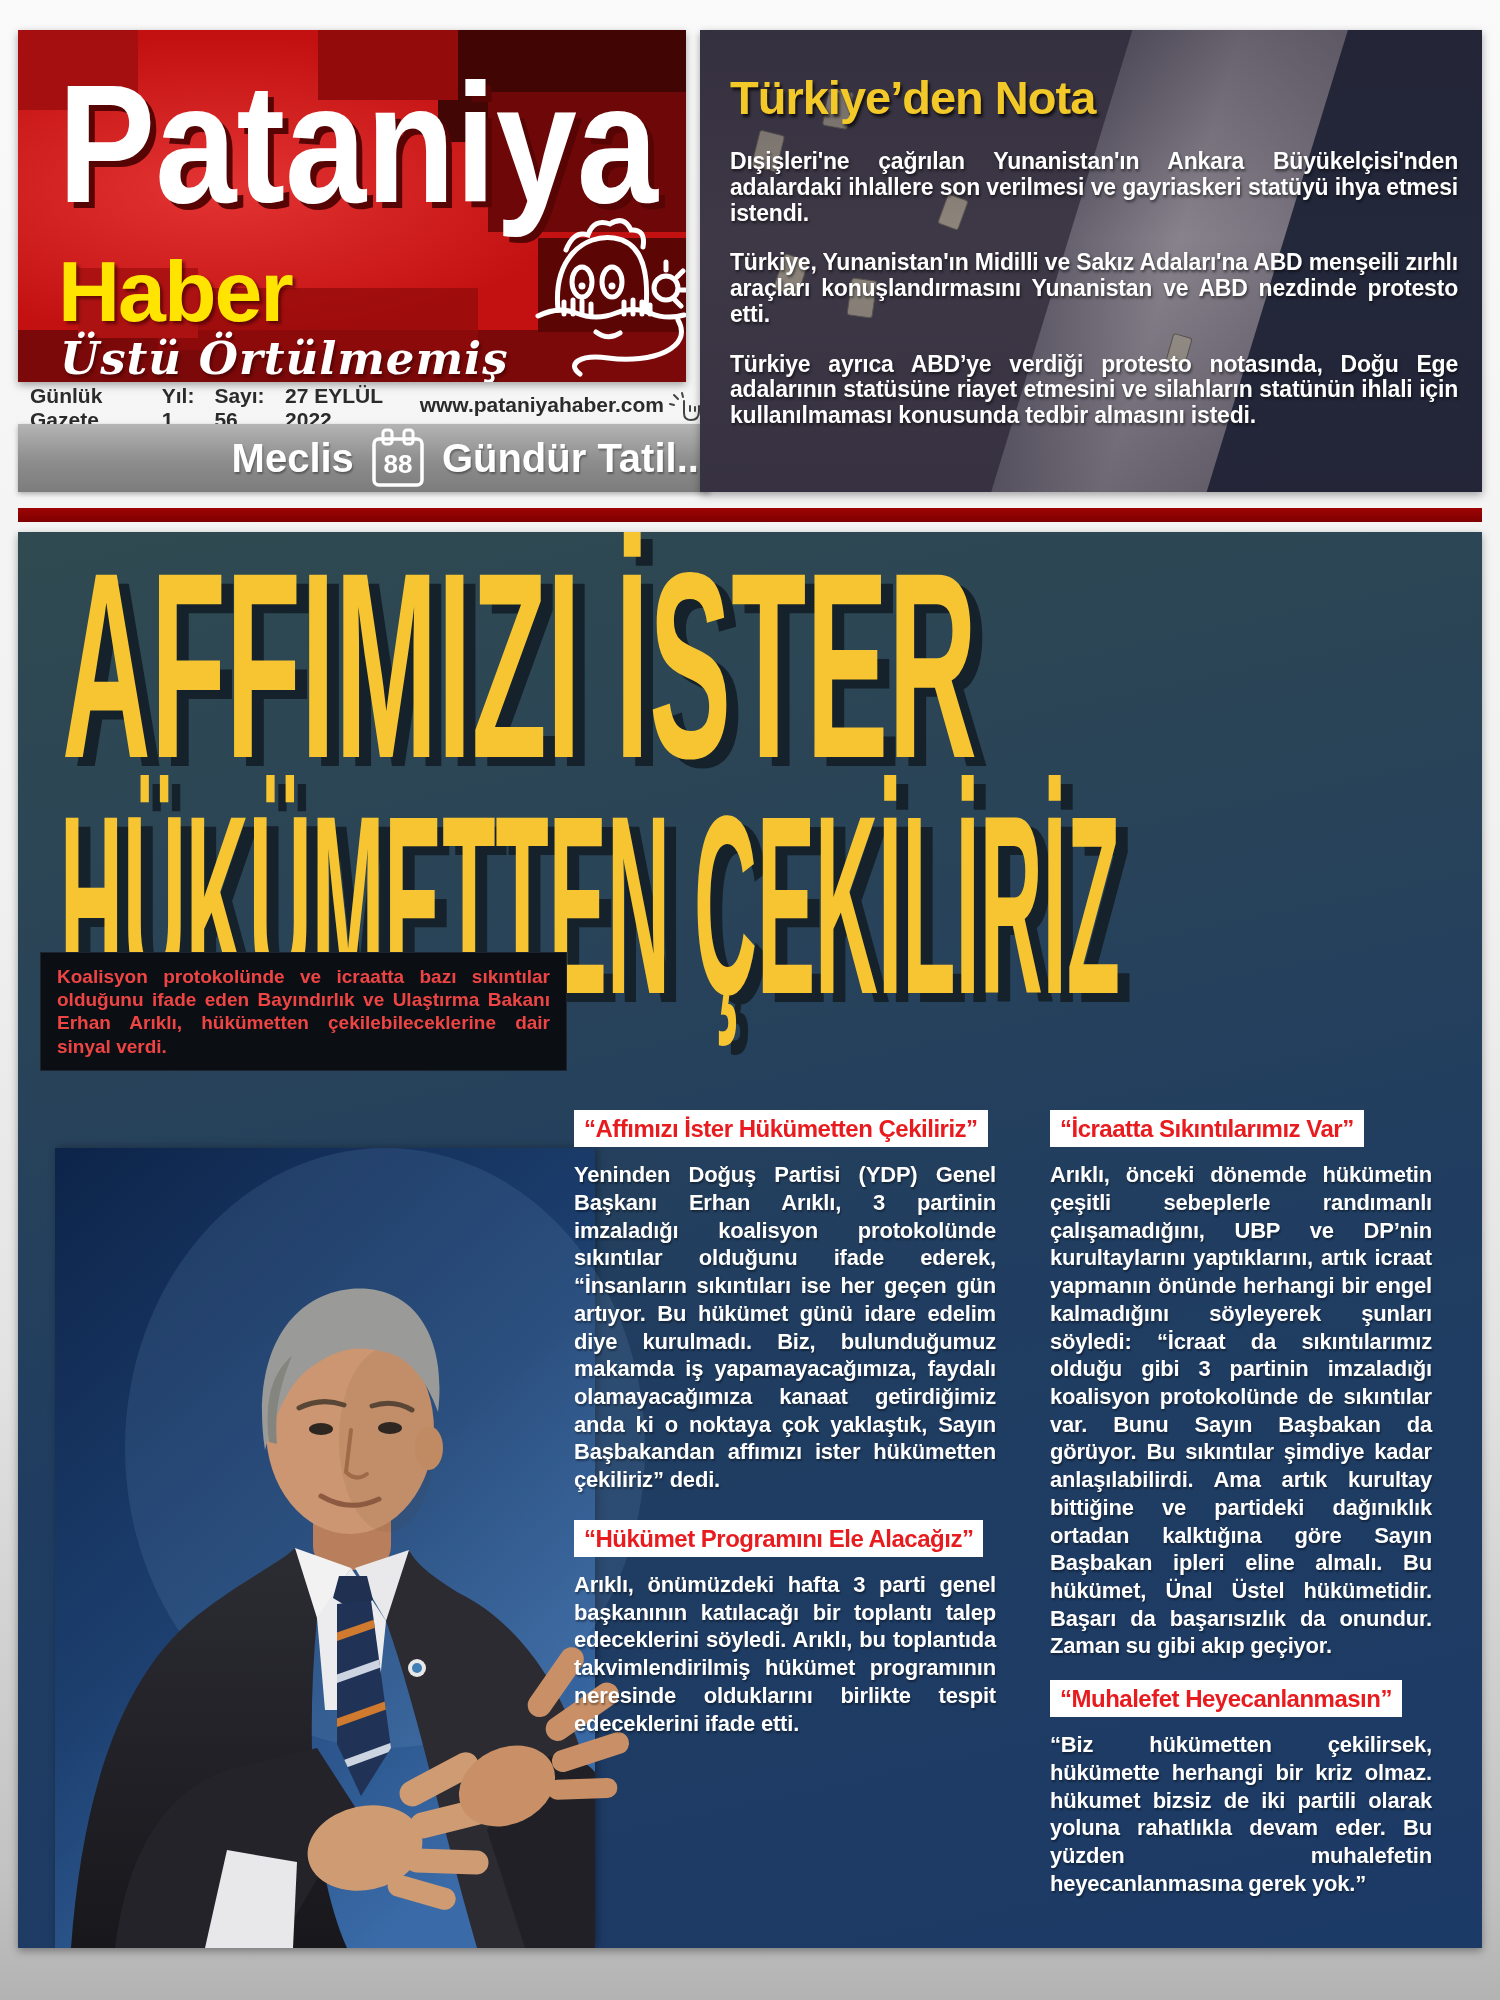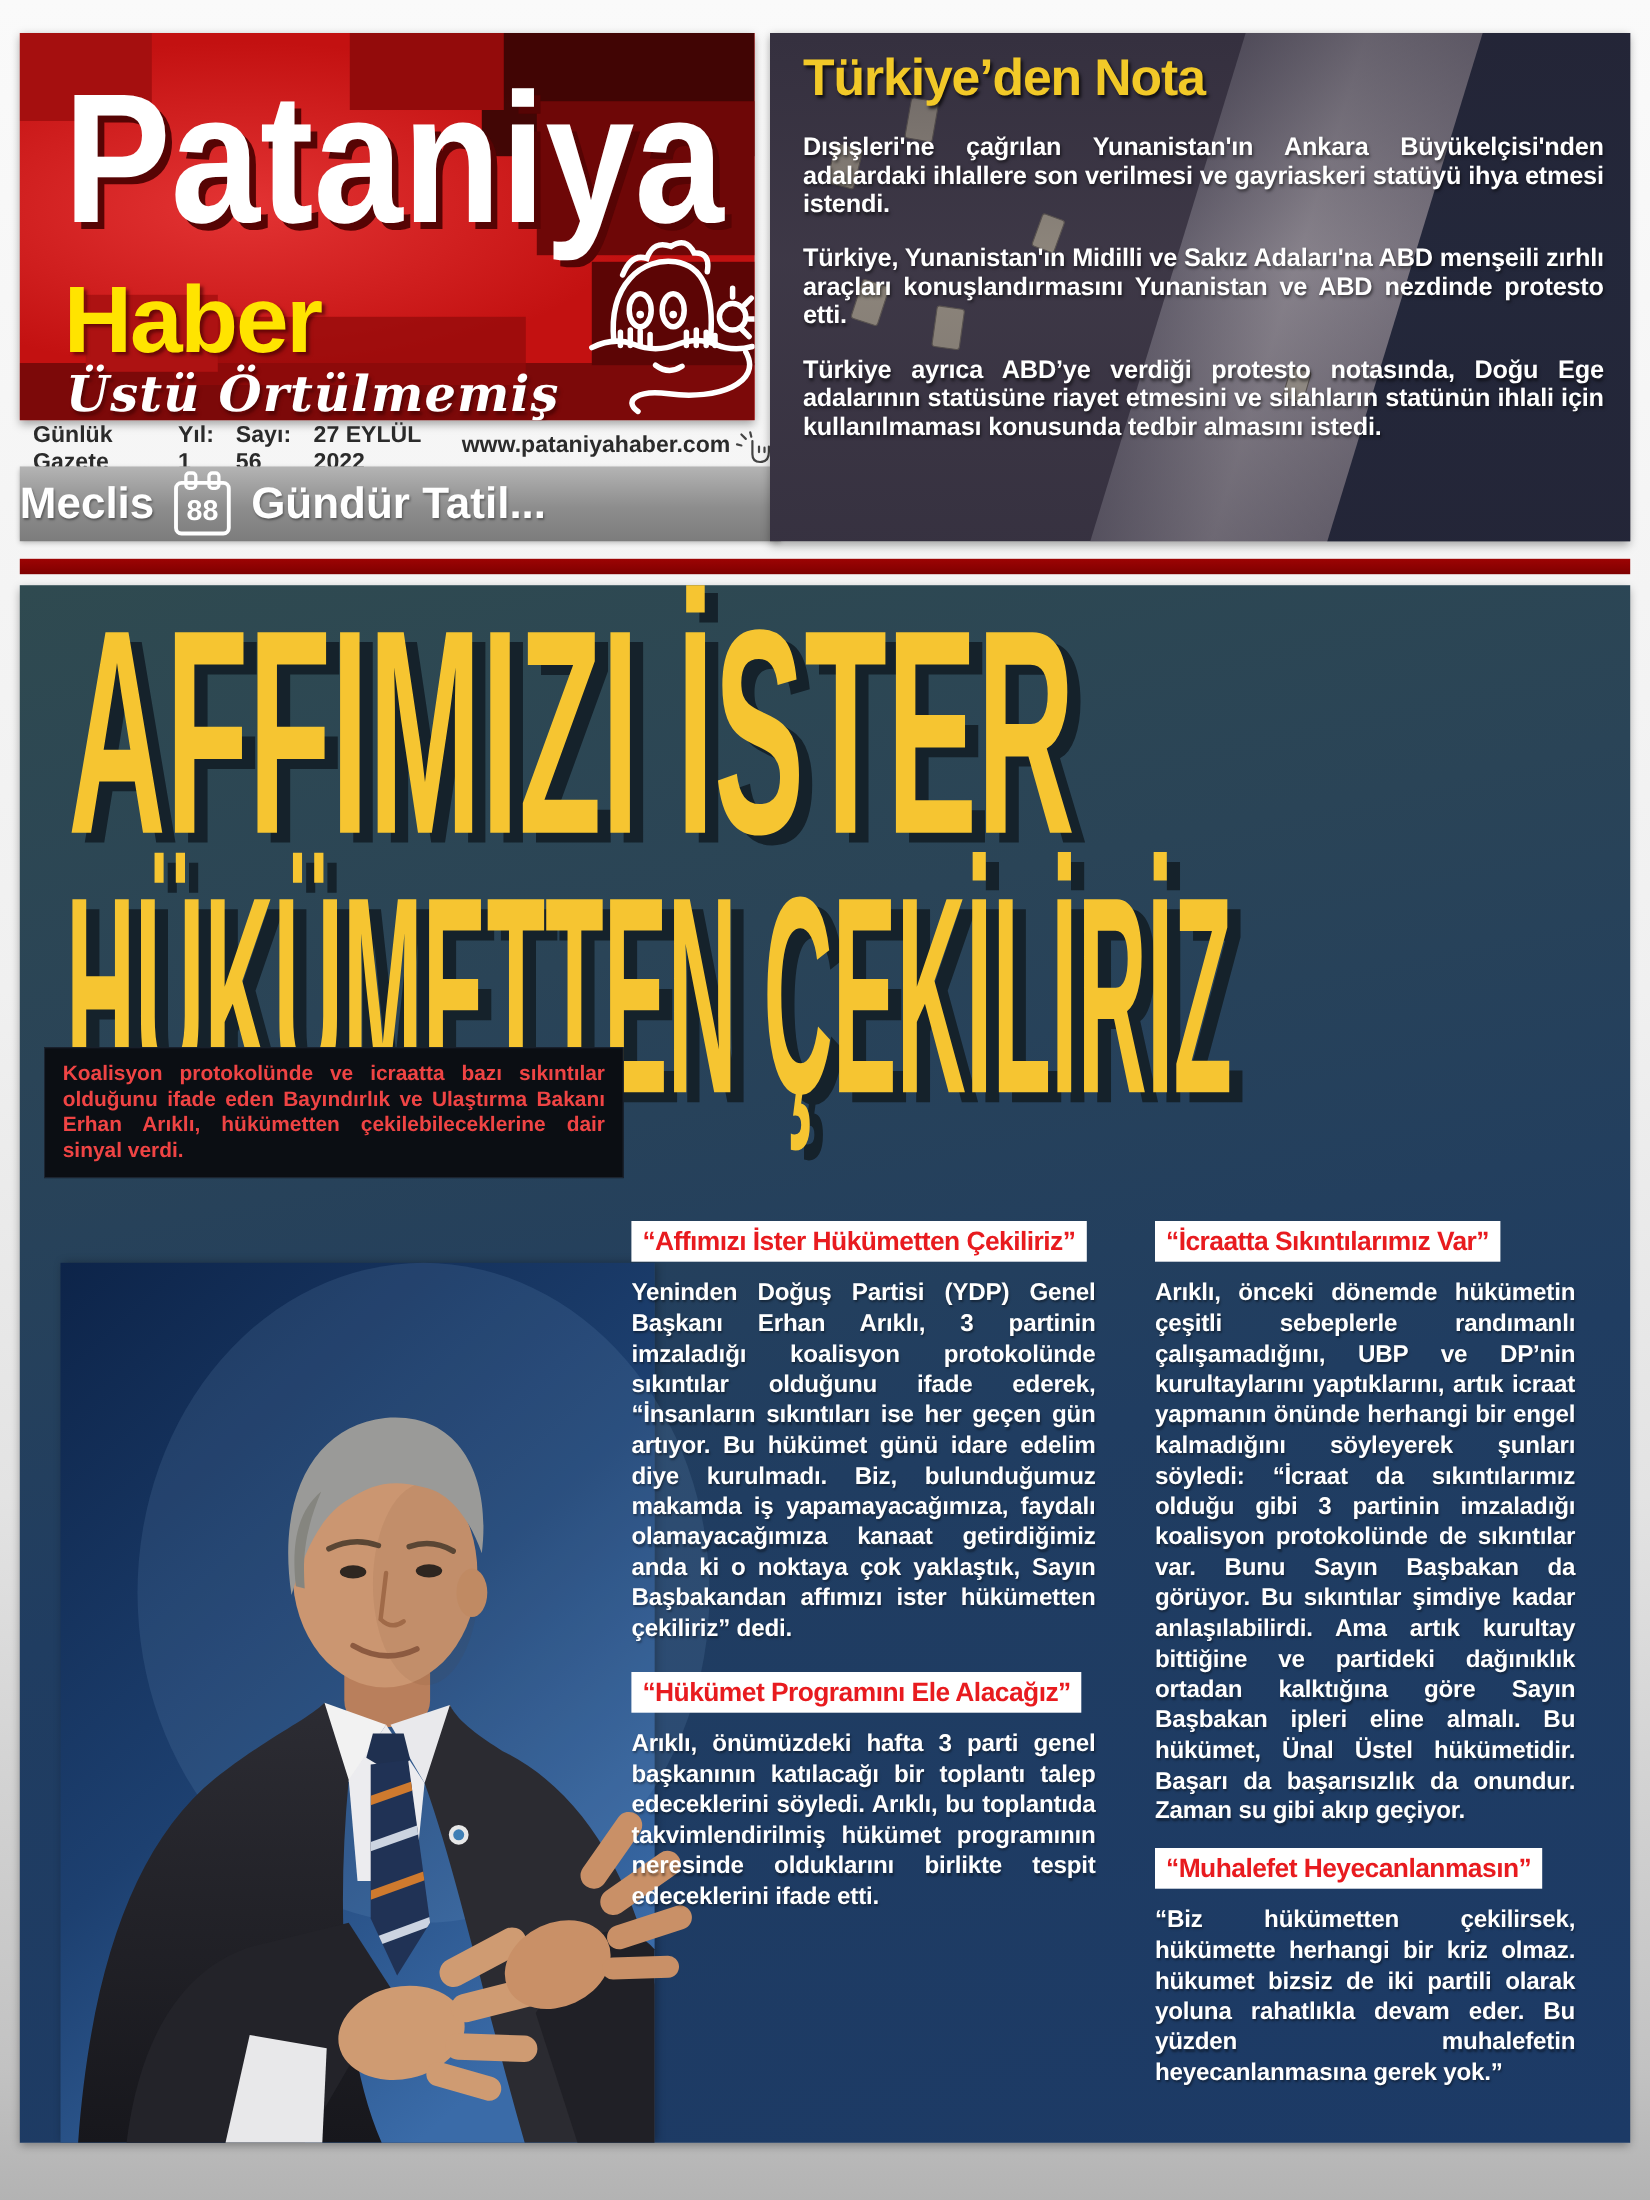--- a/index.html
+++ b/index.html
@@ -32,38 +32,38 @@
   .doodle{position:absolute;left:518px;top:168px;z-index:3}
 
   
   .dateline{position:absolute;left:30px;top:394px;width:670px;height:28px;display:flex;align-items:center;justify-content:space-between;font-size:21px;font-weight:bold;color:#2b2b2b}
   .dateline .pair{display:flex;gap:8px}
   .clickicon{margin-left:6px}
 
   
   .ticker{position:absolute;left:18px;top:424px;width:692px;height:68px;
     background:linear-gradient(180deg,#b4b4b4 0%,#8d8d8d 55%,#7c7c7c 100%);
-    display:flex;align-items:center;justify-content:flex-start;gap:16px;box-shadow:0 2px 5px rgba(0,0,0,.3)}
+    display:flex;align-items:center;justify-content:flex-end;gap:16px;box-shadow:0 2px 5px rgba(0,0,0,.3)}
   .ticker .t{color:#fff;font-weight:bold;font-size:40px;text-shadow:1px 2px 2px rgba(0,0,0,.35)}
   .cal{position:relative;width:56px;height:62px;flex:0 0 auto}
 
   
   .topstory{position:absolute;left:700px;top:30px;width:782px;height:462px;overflow:hidden;background:#46404e;box-shadow:0 3px 8px rgba(0,0,0,.35)}
   .ts-pier{position:absolute;left:46%;top:-20%;width:30%;height:150%;transform:rotate(17deg);
     background:linear-gradient(90deg,#7d7884 0%,#a9a3aa 45%,#908a94 100%)}
   .ts-water{position:absolute;left:74%;top:-25%;width:50%;height:160%;transform:rotate(17deg);background:#232a3e}
   .ts-veh{position:absolute;width:26px;height:38px;background:#b2a996;border:1px solid #6e675c;border-radius:3px}
   .v1{left:7%;top:22%;transform:rotate(14deg)}
   .v2{left:16%;top:13%;transform:rotate(10deg)}
   .v3{left:10%;top:49%;transform:rotate(18deg)}
   .v4{left:19%;top:54%;transform:rotate(8deg)}
   .v5{left:31%;top:36%;transform:rotate(20deg);width:22px;height:32px}
   .v6{left:60%;top:66%;transform:rotate(16deg);width:20px;height:30px;background:#c4bdab}
   .ts-shade{position:absolute;inset:0;background:linear-gradient(180deg,rgba(36,32,48,.5) 0%,rgba(36,32,48,.25) 45%,rgba(36,32,48,.45) 100%)}
-  .ts-content{position:relative;z-index:2;padding:12px 24px 0 30px}
+  .ts-content{position:relative;z-index:2;padding:40px 24px 0 30px}
   .ts-title{color:#f2c928;font-size:47px;font-weight:bold;letter-spacing:-1px;text-shadow:2px 3px 3px rgba(0,0,0,.7);margin-bottom:18px}
   .ts-content p{color:#fff;font-weight:bold;font-size:23px;line-height:1.12;letter-spacing:-.2px;text-align:justify;margin-top:24px;text-shadow:1px 2px 3px rgba(0,0,0,.6)}
 
   
   .sep{position:absolute;left:18px;top:508px;width:1464px;height:14px;background:linear-gradient(180deg,#9d0404 0%,#7f0000 100%)}
 
   
   .main{position:absolute;left:18px;top:532px;width:1464px;height:1416px;overflow:hidden;
     background:linear-gradient(168deg,#2f4a50 0%,#2a4457 26%,#203d61 56%,#1c3a66 100%);
     box-shadow:0 3px 8px rgba(0,0,0,.35)}

